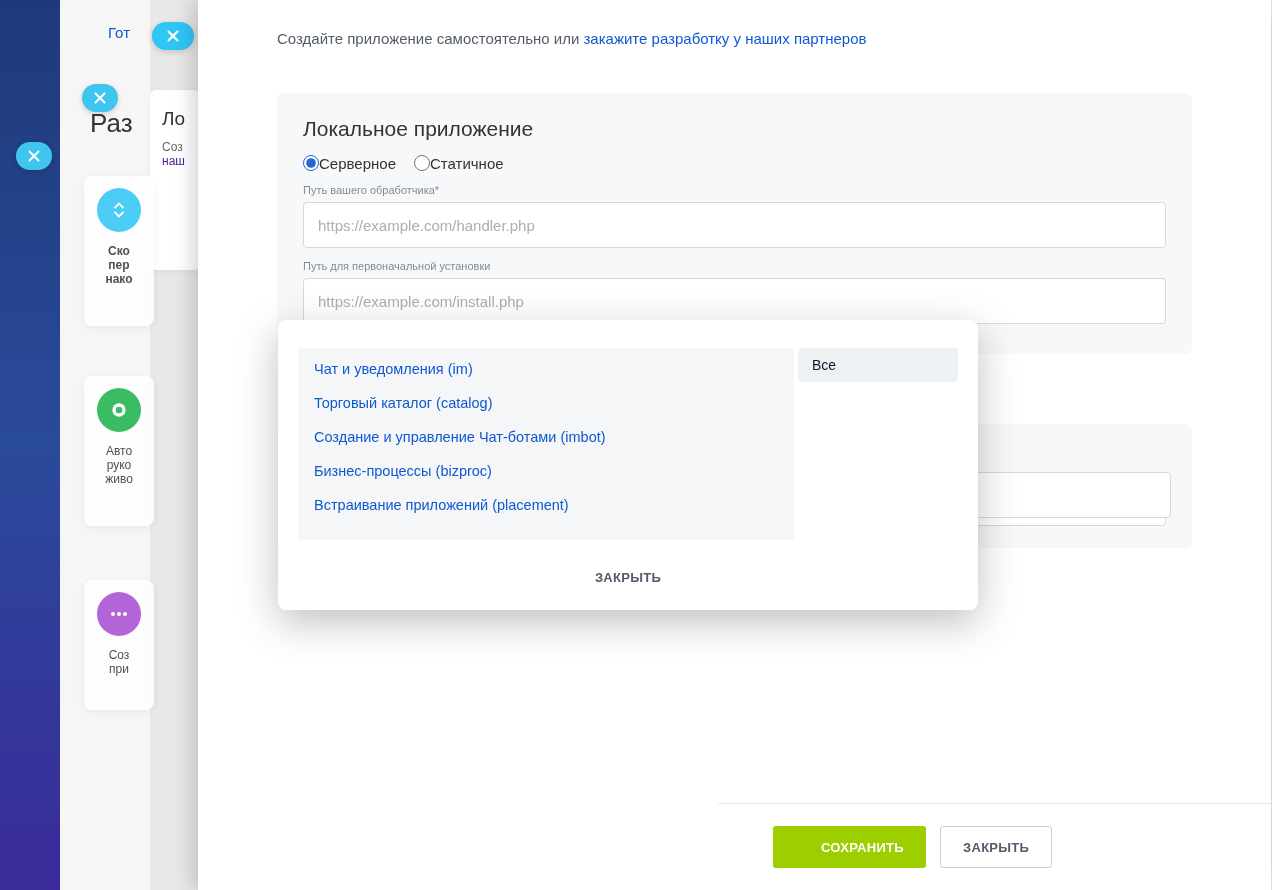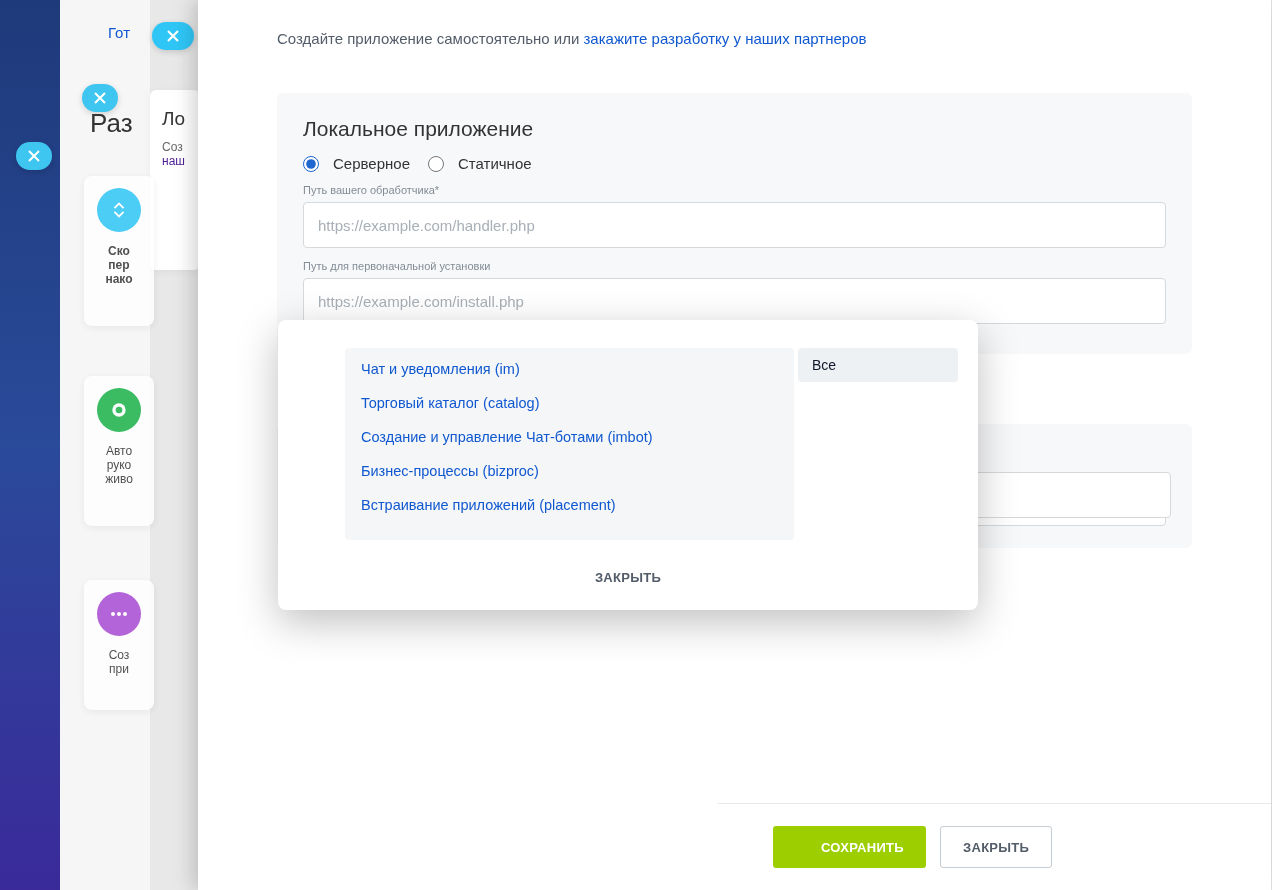--- a/index.html
+++ b/index.html
@@ -120,22 +120,22 @@
   margin-bottom: 14px;
 }
 .radio-row {
   display: flex;
   gap: 18px;
   align-items: center;
   margin-bottom: 12px;
 }
 .radio-item {
   display: flex;
-  align-items: flex-end;
-  gap: 14px;
+  align-items: flex-start;
+  gap: 0;
   font-size: 15px;
   color: #333;
   cursor: pointer;
 }
 .radio-item input[type="radio"] {
   width: 16px; height: 16px;
   accent-color: #2067d0;
 }
 .field-label {
   font-size: 11px;
@@ -228,21 +228,20 @@
   width: 700px;
   background: #fff;
   border-radius: 8px;
   box-shadow: 0 12px 40px rgba(0,0,0,0.25);
   overflow: hidden;
 }
 .popup-body {
   display: flex;
   padding: 28px 20px 0 20px;
   gap: 4px;
-  margin-left: 47px;
 }
 .listbox {
   flex: 1;
   background: #f4f6f8;
   border-radius: 4px;
   height: 192px;
   overflow-y: scroll;
   padding: 4px 0;
 }
 .listbox::-webkit-scrollbar { width: 16px; }

